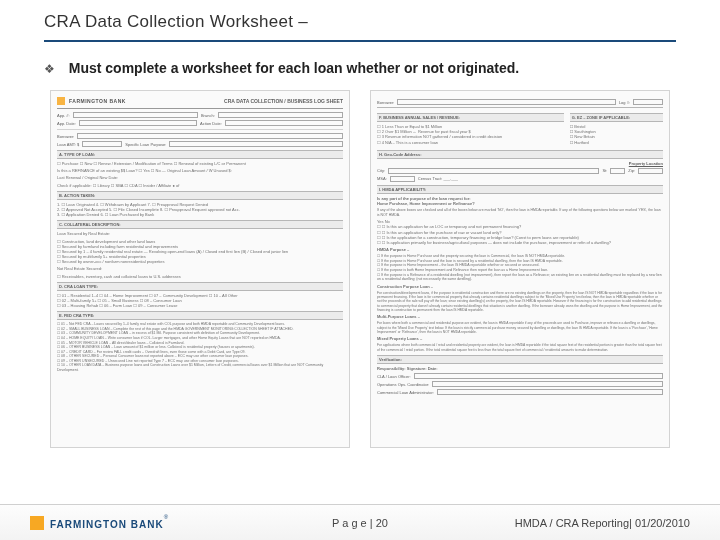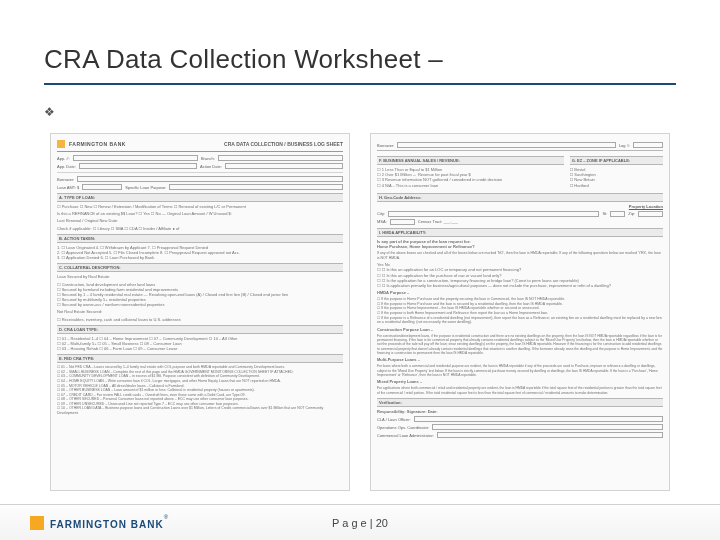--- a/index.html
+++ b/index.html
@@ -8,25 +8,24 @@
     height: 540px;
     font-family: Arial, Helvetica, sans-serif;
     background: #fff;
     position: relative;
     overflow: hidden;
   }
   .header {
     padding: 12px 0 4px 44px;
   }
   .title {
-    font-size: 26px;
+    font-size: 17px;
     color: #333;
     font-weight: 400;
     letter-spacing: 0.3px;
-    margin-top: 32px;
   }
   .rule {
     height: 2px;
     background: #1a4a7a;
     margin: 4px 44px 0 44px;
   }
   .bullet-row {
     display: flex;
     align-items: flex-start;
     padding: 18px 44px 8px 44px;
@@ -114,20 +113,21 @@
 </head>
 <body>
 
 <div class="header">
   <div class="title">CRA Data Collection Worksheet –</div>
 </div>
 <div class="rule"></div>
 
 <div class="bullet-row">
   <span class="bullet-icon">❖</span>
+  <span class="bullet-text">Must complete a worksheet for each loan whether or not originated.</span>
 </div>
 
 <div class="forms-area">
 
   <div class="form-page blur">
     <div class="form-header">
       <div class="form-logo-sq"></div>
       <div class="form-brand">FARMINGTON BANK</div>
       <div class="form-title">CRA DATA COLLECTION / BUSINESS LOG SHEET</div>
     </div>
@@ -278,13 +278,14 @@
 </div>
 
 <div class="footer">
   <div class="footer-logo">
     <div class="sq"></div>
     <div>
       <span class="txt">FARMINGTON BANK</span><span style="font-size:6px; vertical-align:top; color:#1a4a7a">®</span>
     </div>
   </div>
   <div class="footer-center">P a g e | 20</div>
+  <div class="footer-right">HMDA / CRA Reporting| 01/20/2010</div>
 </div>
 
 </body></html>

